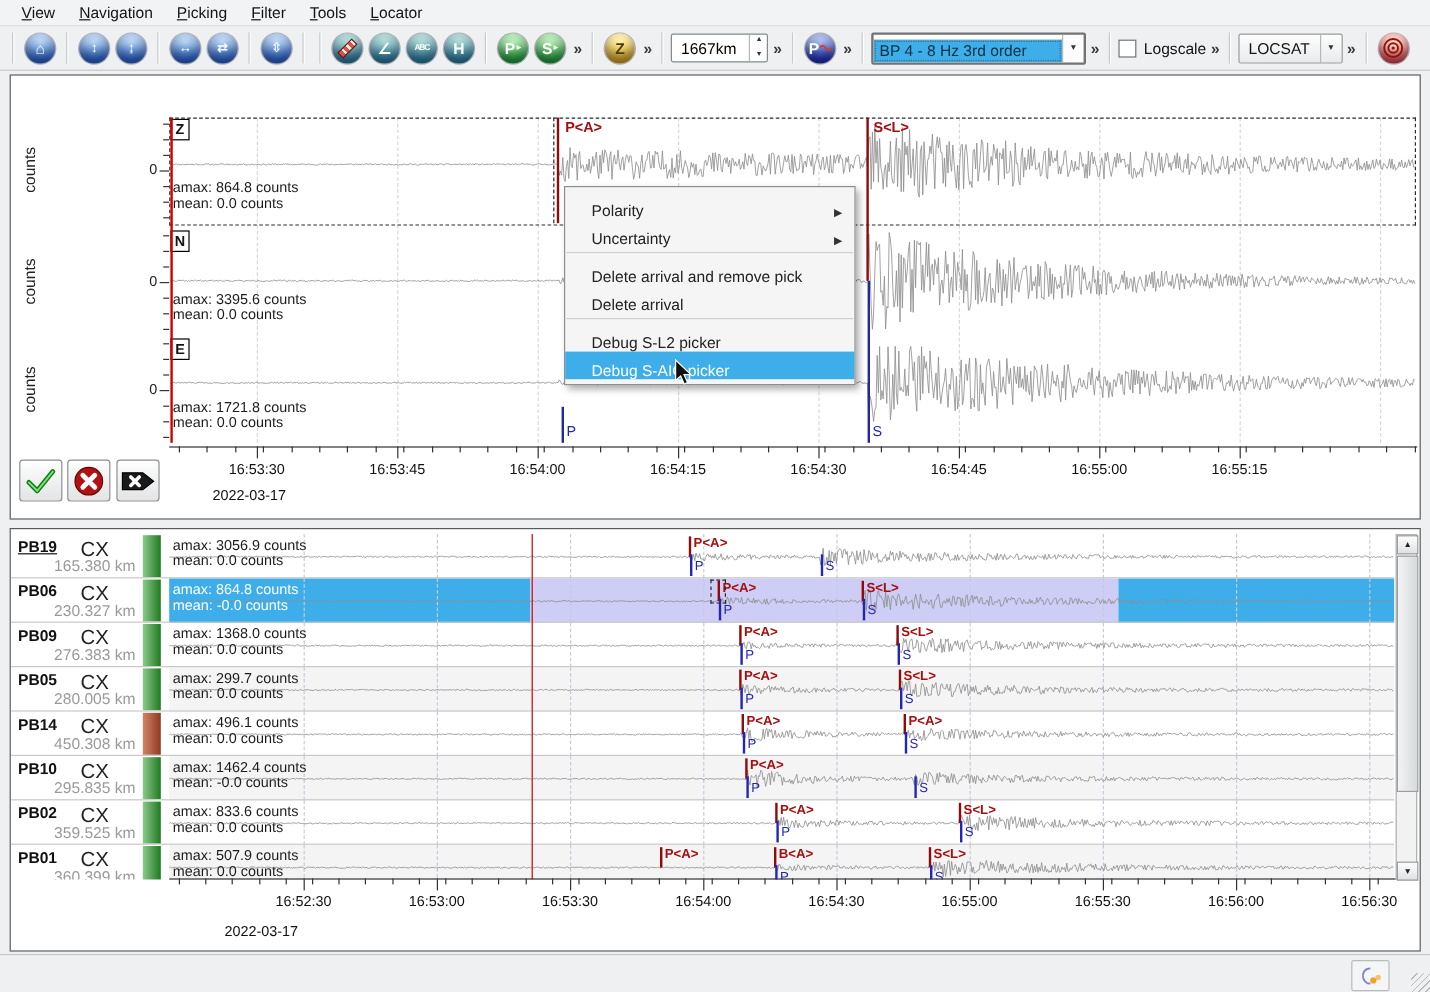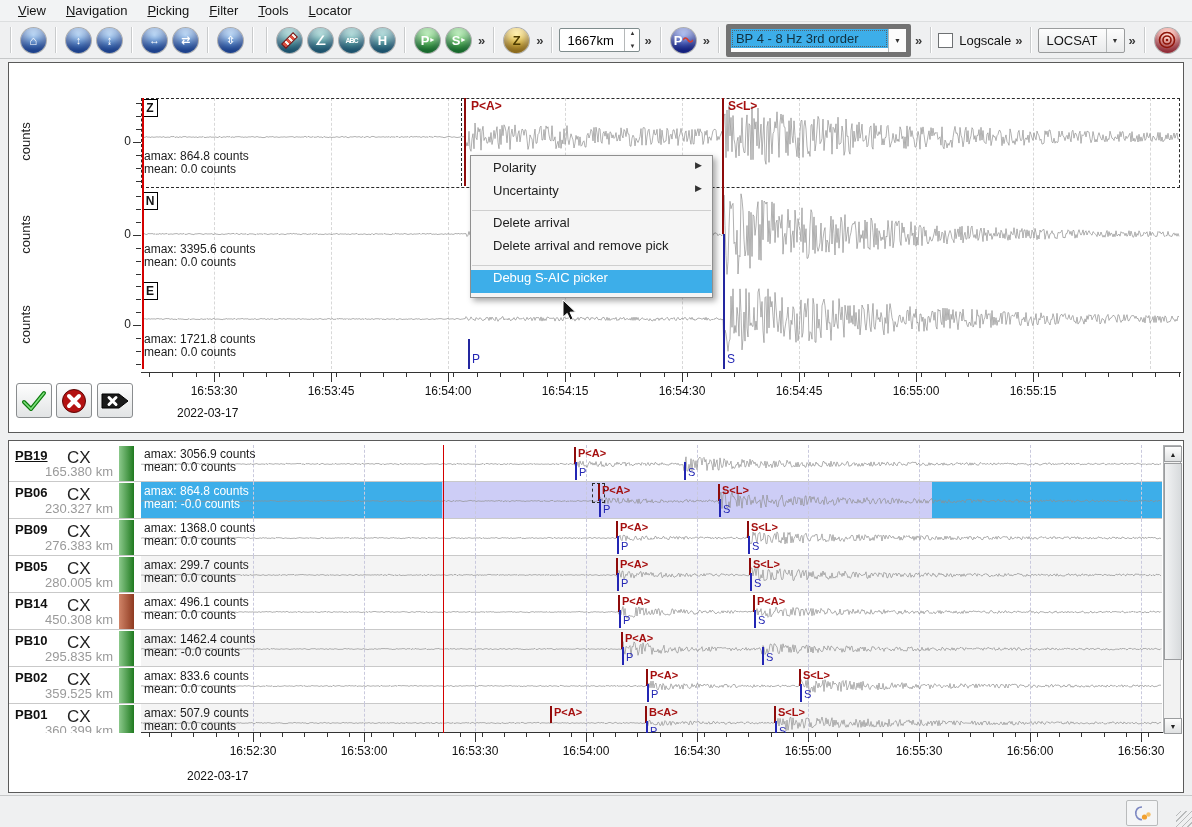--- a/index.html
+++ b/index.html
@@ -31,21 +31,21 @@
   .glyph-xs{font-size:7px;letter-spacing:-1px}
   .ruler-bar{width:15px;height:5px;transform:rotate(-45deg);border:1px solid #7a1010;
              background:repeating-linear-gradient(90deg,#e05040 0 3px,#f7f3ec 3px 5px)}
   .mini-arrow{font-size:8px;margin-left:1px}
   #spinbox{display:flex;align-items:center;border:1px solid #7f8c8d;background:#fff;height:22px;
            padding-left:5px;border-radius:2px}
   #spinbox input{border:0;outline:0;width:55px;font-size:13px;font-family:inherit;background:transparent}
   .spin-arrows{display:flex;flex-direction:column;border-left:1px solid #b5b8b9;height:100%;width:15px;
                align-items:center;justify-content:space-between;padding:2px 0;box-sizing:border-box}
   .spin-arrows span{font-size:6px;line-height:5px;color:#333}
-  #filter-combo{display:flex;align-items:flex-start;border:5px solid #737373;background:#fcfcfc;height:23px;
+  #filter-combo{display:flex;align-items:flex-end;border:2px solid #737373;background:#fcfcfc;height:23px;
                 border-radius:2px;width:175px}
   #filter-combo .sel{flex:1;background:#3daee9;outline:1px dotted #58636b;outline-offset:-2px;
                      padding:2px 5px;color:#10303f;white-space:nowrap;overflow:hidden}
   .combo-arrow{width:17px;display:flex;align-items:center;justify-content:center;font-size:7px;color:#333;
                border-left:1px solid #b5b8b9;align-self:stretch}
   #locator-combo{display:flex;align-items:center;border:1px solid #9a9c9d;height:23px;border-radius:2px;
                  background:linear-gradient(#fdfdfd,#e9eaeb);padding-left:7px}
   .cb{width:13px;height:13px;border:1px solid #6e7173;background:#fff;display:inline-block;margin-right:6px}
   .tb-label{display:flex;align-items:center;cursor:default}
 
@@ -70,21 +70,21 @@
   .origin-line{position:absolute;width:0;border-left:2px solid #d40000}
   .dashed-box{position:absolute;border:1px dashed #2a2a2a}
 
   
   .rev-btn{position:absolute;width:34px;height:33px;border:1px solid #8a8d8f;border-radius:3px;
            background:linear-gradient(#fefefe,#e2e4e5);display:flex;align-items:center;justify-content:center}
 
   
   #context-menu{position:absolute;left:470px;top:155px;width:243px;background:#f5f5f5;
                 border:1px solid #8f8f8f;box-shadow:3px 3px 6px rgba(0,0,0,.35);padding:4px 0;box-sizing:border-box;z-index:50}
-  .cm-item{height:23px;display:flex;align-items:flex-start;padding:0 10px 0 22px;color:#222;white-space:nowrap}
+  .cm-item{height:23px;display:flex;align-items:flex-end;padding:0 10px 0 22px;color:#222;white-space:nowrap}
   .cm-item .arr{margin-left:auto;font-size:9px;color:#333}
   .cm-item.hl{background:#3daee9;color:#fff}
   .cm-sep{height:0;border-top:1px solid #cfcfcf;margin:4px 1px}
 
   
   .st-name{position:absolute;font-weight:bold;font-size:13px;color:#111}
   .st-net{position:absolute;font-size:17px;color:#222}
   .st-dist{position:absolute;font-size:13px;color:#9a9a9a;text-align:right;width:96px}
   .qbar{position:absolute;width:15px}
   .rowline{position:absolute;height:0;border-top:1px solid #c9c9c9}
@@ -367,26 +367,29 @@
     <div class="cm-item">
       <span>Polarity</span>
       <span class="arr">▶</span>
     </div>
     <div class="cm-item">
       <span>Uncertainty</span>
       <span class="arr">▶</span>
     </div>
     <div class="cm-sep"></div>
     <div class="cm-item">
+      <span>Delete arrival and remove pick</span>
+    </div>
+    <div class="cm-item">
       <span>Delete arrival</span>
     </div>
+    <div class="cm-sep"></div>
     <div class="cm-item">
-      <span>Delete arrival and remove pick</span>
-    </div>
-    <div class="cm-sep"></div>
+      <span>Debug S-L2 picker</span>
+    </div>
     <div class="cm-item hl">
       <span>Debug S-AIC picker</span>
     </div>
   </div>
 <svg class="abs" style="left:562px;top:299px;z-index:60" width="16" height="22">
   <path d="M1,1 L1,18 L5.2,14.4 L8.2,21 L11,19.7 L8,13.2 L13.5,13 Z" fill="#111" stroke="#fff" stroke-width="1"></path>
 </svg>
 
 <div id="bottom-panel" class="panel">
   <div id="bp-rows" style="position:absolute;left:0;top:0;width:1153px;height:292px;overflow:hidden">

